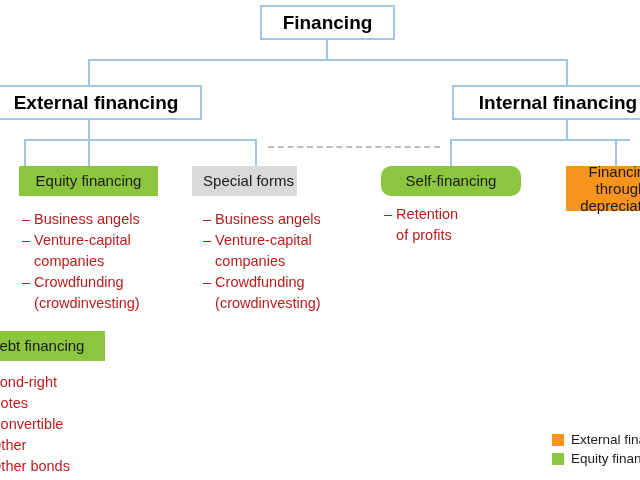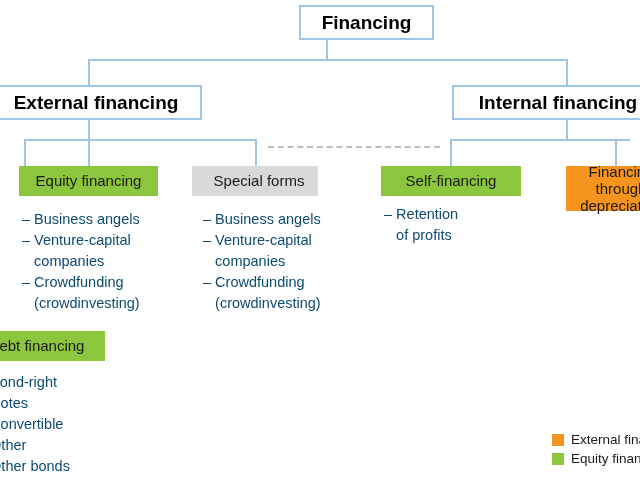--- a/index.html
+++ b/index.html
@@ -29,21 +29,20 @@
     justify-content: center;
     text-align: center;
     line-height: 1.15;
   }
   .root-node {
     border: 2px solid #9fc5e8;
     background: #ffffff;
     font-size: 19px;
     font-weight: bold;
     color: #000000;
-    margin-left: 39px;
   }
   .level2-node {
     border: 2px solid #9fc5e8;
     background: #ffffff;
     font-size: 19px;
     font-weight: bold;
     color: #000000;
   }
   .green-node {
     background: #8cc63e;
@@ -60,21 +59,21 @@
   .orange-node {
     background: #f7941e;
     color: #1a1a1a;
     font-size: 15px;
     border: none;
   }
   .bullets {
     position: absolute;
     font-size: 14.5px;
     line-height: 1.45;
-    color: #0c4a6e;
+    color: #b91c1c;
     white-space: pre;
   }
   .connector {
     position: absolute;
     background: #9fc5e8;
   }
   .h-line { height: 2px; }
   .v-line { width: 2px; }
   .dashed-line {
     position: absolute;
@@ -124,23 +123,23 @@
   <div class="connector h-line" style="left:450px; top:139px; width:180px;"></div>
   <div class="connector v-line" style="left:450px; top:139px; height:27px;"></div>
   <div class="connector v-line" style="left:615px; top:139px; height:27px;"></div>
 
   <div class="dashed-line" style="left:268px; top:146px; width:172px;"></div>
 
   <div class="node green-node" style="left:-32px; top:331px; width:137px; height:30px;">Debt financing</div>
 
   <div class="node green-node" style="left:19px; top:166px; width:139px; height:30px;">Equity financing</div>
 
-  <div class="node grey-node" style="left:192px; top:166px; width:126px; height:30px;padding-left:8px;">Special forms</div>
+  <div class="node grey-node" style="left:192px; top:166px; width:105px; height:30px;padding-left:8px;">Special forms</div>
 
-  <div class="node green-node" style="left:381px; top:166px; width:140px; height:30px;">Self-financing</div>
+  <div class="node green-node" style="left:381px; top:166px; width:140px; height:30px;border-radius:10px;">Self-financing</div>
 
   <div class="node orange-node" style="left:566px; top:166px; width:110px; height:45px; padding:0 6px;">Financing through depreciation</div>
 
   <div class="bullets" style="left:-22px; top:372px;">– Bond-right
 – Notes
 – Convertible
 – Other
 – Other bonds</div>
 
   <div class="bullets" style="left:22px; top:209px;">– Business angels

